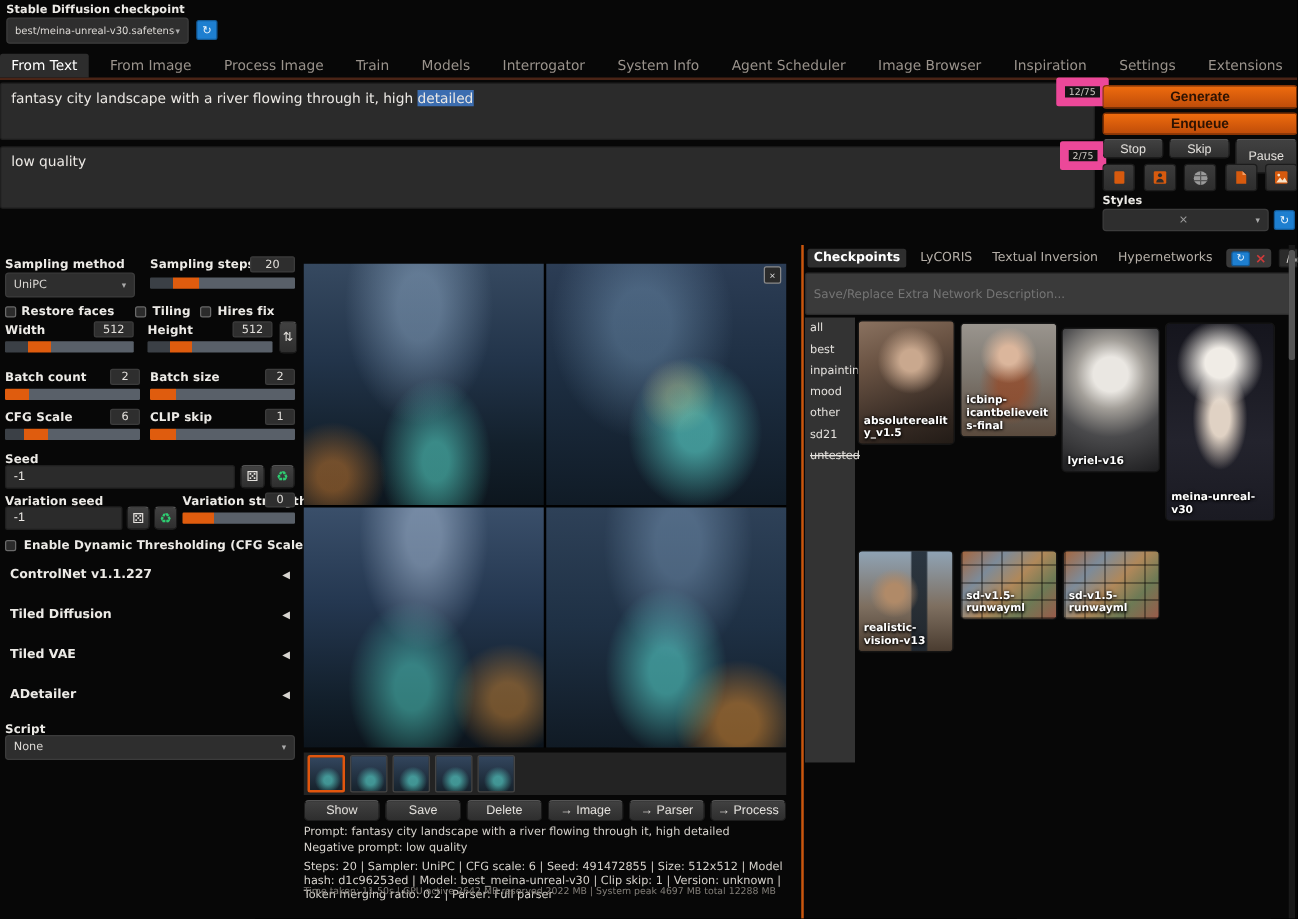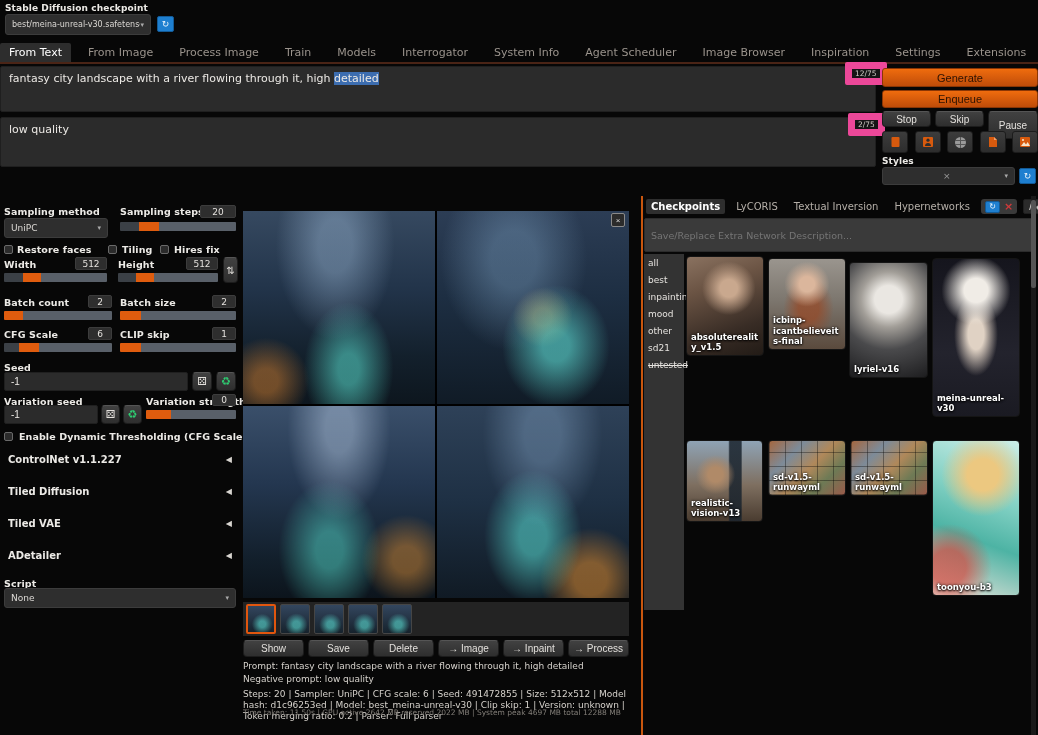--- a/index.html
+++ b/index.html
@@ -14,21 +14,21 @@
   .dd { background:#2e2e2e; border:1px solid #3c3c3c; border-radius:3px;
         display:flex; align-items:center; padding:0 6px; color:#dcd9d5; font-size:9px; }
   .dd .caret { margin-left:auto; font-size:7px; color:#aaa; }
   .numbox { background:#2e2e2e; border:1px solid #3c3c3c; border-radius:2px;
         color:#e3e0dc; font-size:9px; display:flex; align-items:center; justify-content:center; }
   .slider { height:9px; border-radius:1px; }
   .chk { width:9px; height:9px; background:#2b2b2b; border:1px solid #6a6a6a; border-radius:2px; display:inline-block; }
   .btn-dark { background:linear-gradient(#414141,#2e2e2e); border:1px solid #1c1c1c; border-top-color:#555;
         border-radius:4px; color:#e3e0dc; font-size:10px; display:flex; align-items:center; justify-content:center; }
   .btn-orange { background:linear-gradient(#ef6c0e,#bf4c09); border:1px solid #8a3605;
-        border-radius:3px; color:#2e1302; font-size:11px; font-weight:normal;
+        border-radius:3px; color:#2e1302; font-size:11px; font-weight:bold;
         display:flex; align-items:center; justify-content:center; }
   .icon-btn { width:26px; height:22px; background:linear-gradient(#3c3c3c,#2d2d2d); border:1px solid #1c1c1c;
         border-radius:3px; display:flex; align-items:center; justify-content:center; }
   .small-sq { width:17px; height:16px; border-radius:2px; display:flex; align-items:center; justify-content:center;
         font-size:9px; }
   .accordion { display:flex; align-items:center; font-size:10px; font-weight:bold; color:#eceae6; }
   .accordion .tri { margin-left:auto; font-size:8px; color:#d8d5d0; }
   .textarea-like { background:#2b2b2b; border:1px solid #1f1f1f; border-radius:2px;
         font-size:11px; color:#ece9e5; padding:5px 8px; line-height:1.35; }
   .counter-badge { background:#151515; border:7px solid #ec4899; color:#cfcac4; font-size:7.5px;
@@ -295,21 +295,21 @@
     <div class="thumb"></div>
     <div class="thumb"></div>
     <div class="thumb"></div>
   </div>
 
   <div class="abs" style="left:243px; top:640px; width:386px; height:17px; display:flex; gap:4px;">
     <button class="btn-dark" style="flex:1;">Show</button>
     <button class="btn-dark" style="flex:1;">Save</button>
     <button class="btn-dark" style="flex:1;">Delete</button>
     <button class="btn-dark" style="flex:1;">→ Image</button>
-    <button class="btn-dark" style="flex:1;">→ Inpaint</button>
+    <button class="btn-dark" style="flex:1;">→ Parser</button>
     <button class="btn-dark" style="flex:1;">→ Process</button>
   </div>
 
   <div class="abs" style="left:243px; top:661px; width:390px; font-size:9px; color:#d6d2cc; line-height:1.25;">
     <div>Prompt: fantasy city landscape with a river flowing through it, high detailed</div>
     <div style="margin-top:2px;">Negative prompt: low quality</div>
     <div style="margin-top:3px;">Steps: 20 | Sampler: UniPC | CFG scale: 6 | Seed: 491472855 | Size: 512x512 | Model hash: d1c96253ed | Model: best_meina-unreal-v30 | Clip skip: 1 | Version: unknown | Token merging ratio: 0.2 | Parser: Full parser</div>
   </div>
   <div class="abs" style="left:243px; top:708px; width:390px; font-size:7.5px; color:#827e78;">Time taken: 11.50s | GPU active 2642 MB reserved 2022 MB | System peak 4697 MB total 12288 MB</div>
 
@@ -355,21 +355,18 @@
   </div>
   <div class="card img-rv" style="left:686px; top:440px; width:77px; height:82px;">
     <span class="cname">realistic-vision-v13</span>
   </div>
   <div class="card img-grid" style="left:768px; top:440px; width:78px; height:56px;">
     <span class="cname">sd-v1.5-runwayml</span>
   </div>
   <div class="card img-grid" style="left:850px; top:440px; width:78px; height:56px;">
     <span class="cname">sd-v1.5-runwayml</span>
   </div>
-  <div class="card img-toon" style="left:932px; top:440px; width:88px; height:156px;">
-    <span class="cname">toonyou-b3</span>
-  </div>
 
   <div class="abs" style="left:1031px; top:196px; width:5px; height:539px; background:#191919;">
     <div style="position:absolute; top:4px; left:0; width:5px; height:88px; background:#555; border-radius:2px;"></div>
   </div>
 
 </div>
 
 </body></html>

